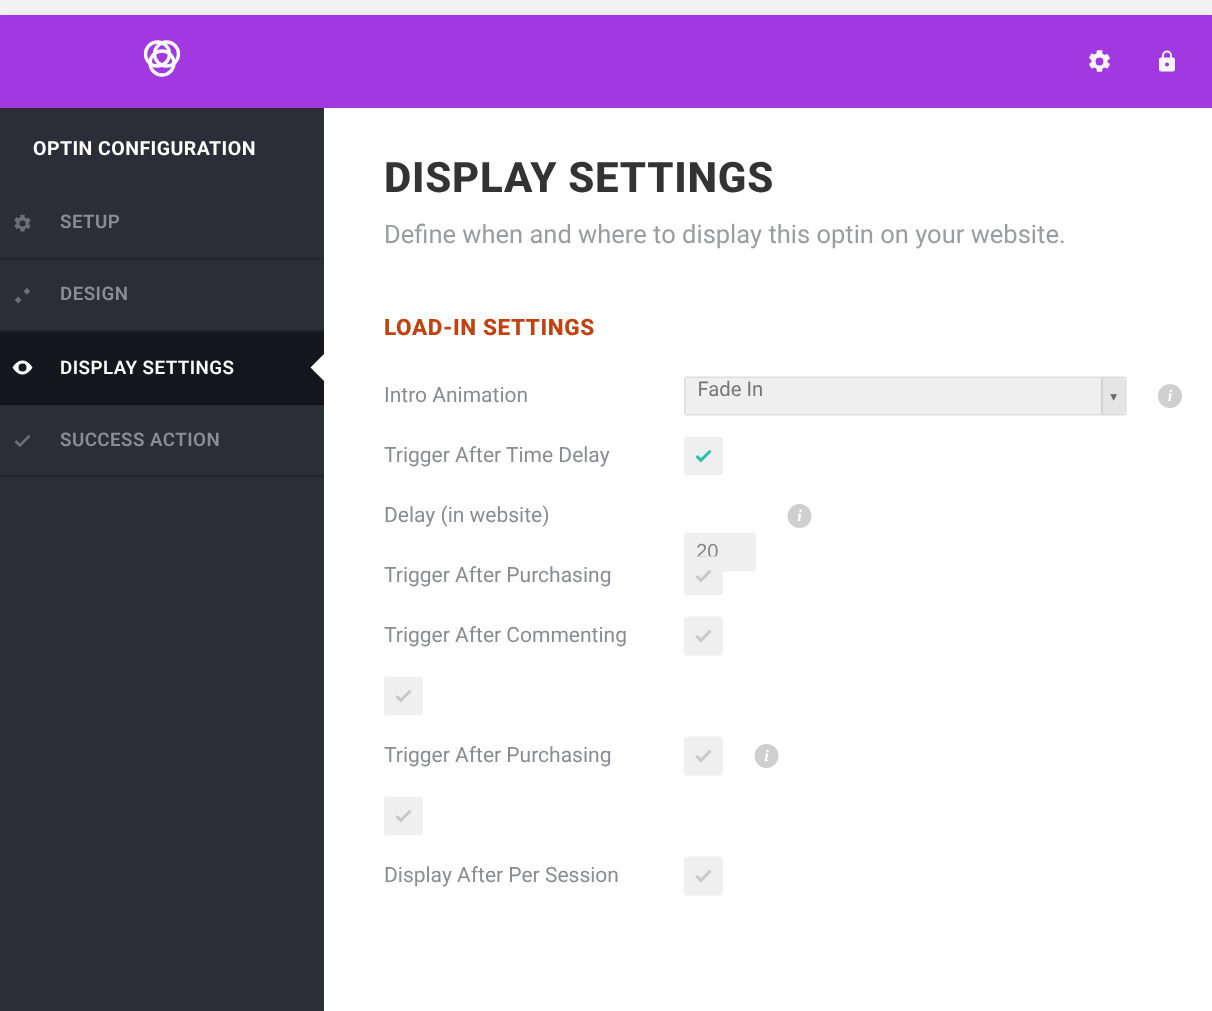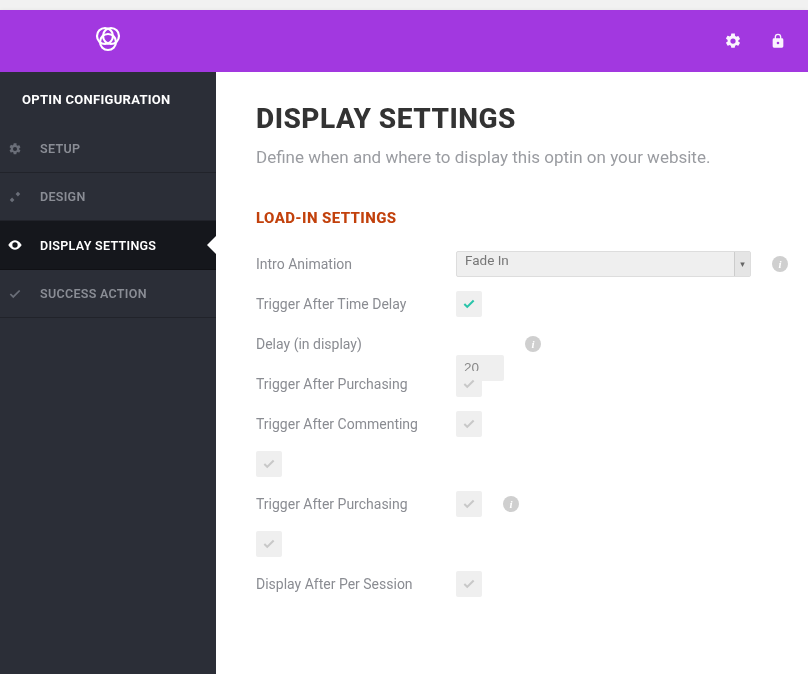--- a/index.html
+++ b/index.html
@@ -304,21 +304,21 @@
         <div class="setting-control">
           <div class="check on">
             <svg viewBox="0 0 24 24" fill="none">
                 <path class="tick" d="M4 12l5 5L20 6" stroke-width="3.5"></path>
               </svg>
           </div>
         </div>
       </div>
 
       <div class="setting-row">
-        <div class="setting-label">Delay (in display)</div>
+        <div class="setting-label">Delay (in website)</div>
         <div class="setting-control">
           <input class="num-input" value="20" style="">
           <span class="info-icon">i</span>
         </div>
       </div>
 
       <div class="setting-row">
         <div class="setting-label">Trigger After Purchasing</div>
         <div class="setting-control">
           <div class="check">

